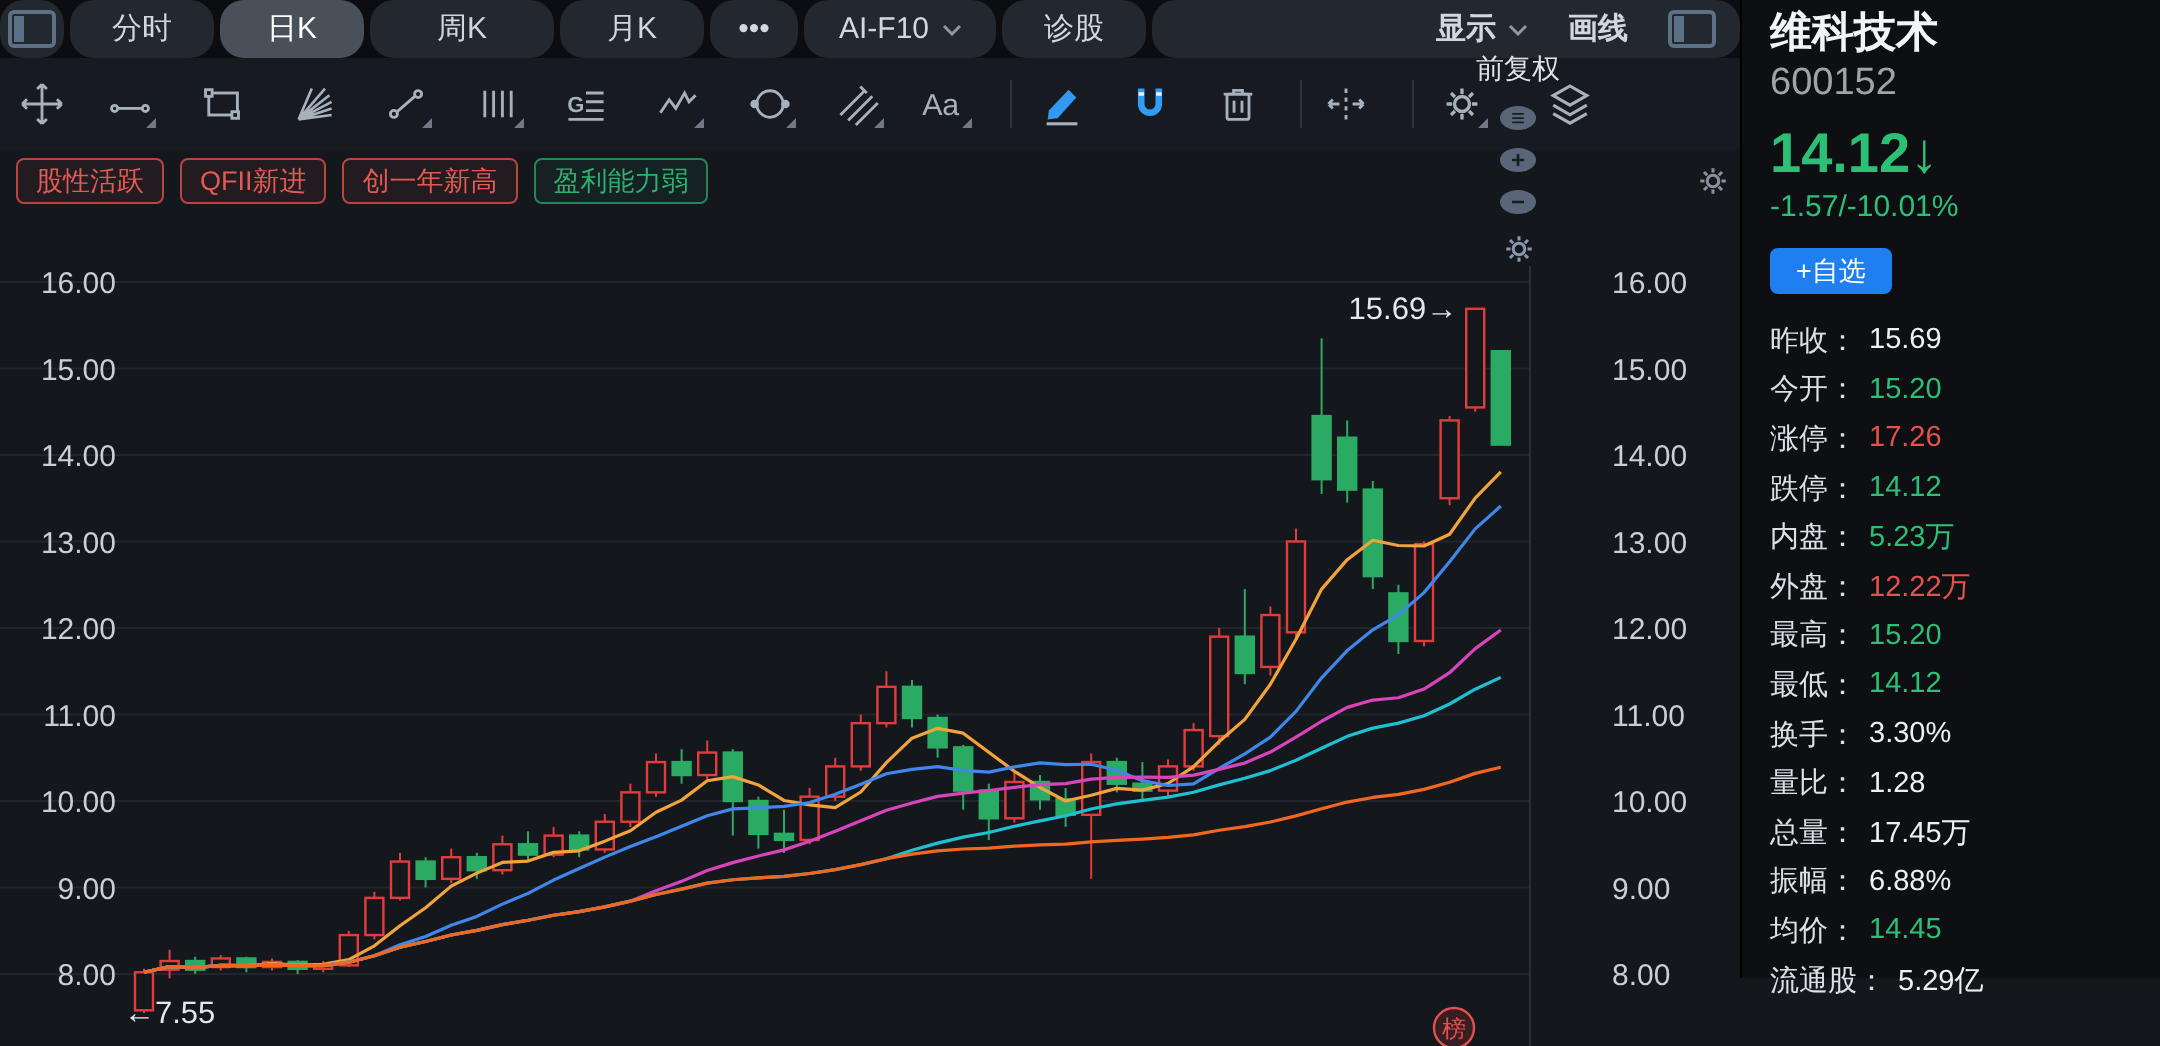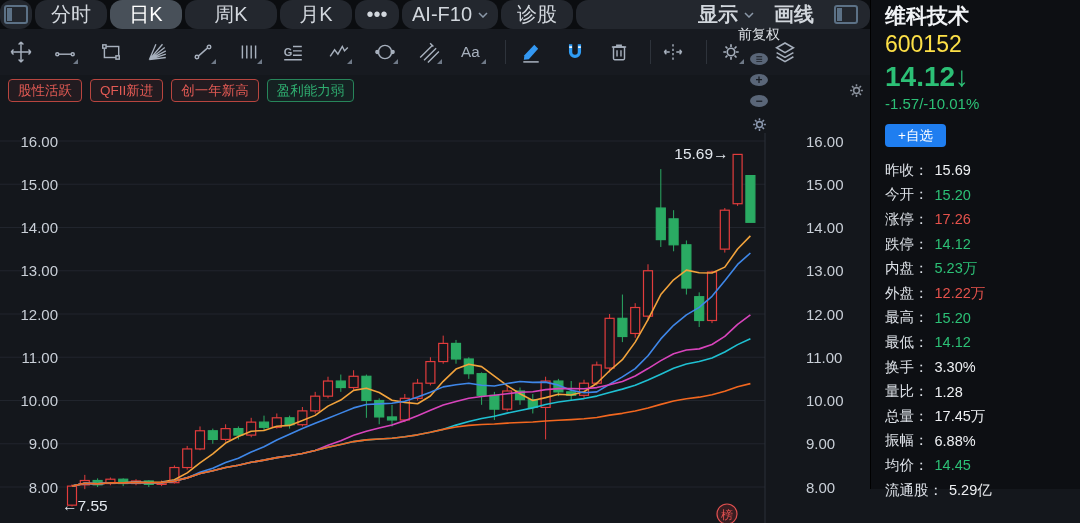--- a/index.html
+++ b/index.html
@@ -2,21 +2,21 @@
 <html><head>
 <meta charset="utf-8">
 <style>
   html,body{margin:0;padding:0;background:#000;}
   .app{position:relative;width:1080px;height:523px;background:#14171c;overflow:hidden;
        font-family:"Liberation Sans","DejaVu Sans",sans-serif;color:#d6dbe1;}
   
   .tabbar{position:absolute;left:0;top:0;width:870px;height:29px;background:#0b0d10;
           display:flex;gap:3px;}
   .tab{background:#23272e;height:100%;display:flex;align-items:center;justify-content:center;
-       font-size:20px;color:#d2d7dd;gap:6px;flex:0 0 auto;cursor:default;border-radius:12px;}
+       font-size:15px;color:#d2d7dd;gap:6px;flex:0 0 auto;cursor:default;border-radius:12px;}
   .tab.active{background:#485059;color:#fff;}
   .tab.icon-cell{width:32px;}
   .tab.filler{flex:1 1 auto;justify-content:flex-end;gap:20px;padding-right:12px;font-weight:bold;}
   .paneltoggle{width:20px;height:15px;border:2px solid #5c7186;border-radius:3px;position:relative;}
   .paneltoggle::before{content:"";position:absolute;left:1px;top:1px;bottom:1px;width:5px;background:#5c7186;}
   .chev{display:inline-block;}
   
   .toolbar{position:absolute;left:0;top:29px;width:870px;height:46px;background:#171a20;}
   .ticon{position:absolute;top:10px;width:26px;height:26px;display:flex;align-items:center;justify-content:center;}
   .ticon svg{display:block;}
@@ -38,21 +38,21 @@
                align-items:center;justify-content:flex-end;gap:9px;font-size:14px;color:#dfe3e8;flex-direction:column;}
   .cbtn{width:18px;height:18px;border-radius:50%;background:#5a6678;color:#181c23;font-size:12px;
         font-weight:bold;display:flex;align-items:center;justify-content:center;line-height:1;}
   
   #chart{position:absolute;left:0;top:133px;}
   #chart text{font-family:"Liberation Sans","DejaVu Sans",sans-serif;}
   
   .qpanel{position:absolute;left:870px;top:0;width:210px;height:489px;background:#0d0f13;
           border-left:1px solid #000;box-sizing:border-box;}
   .q-name{position:absolute;left:14px;top:2px;font-size:21px;font-weight:bold;color:#f2f4f7;}
-  .q-code{position:absolute;left:14px;top:31px;font-size:23px;color:#fde047;}
+  .q-code{position:absolute;left:14px;top:31px;font-size:19px;color:#a3a3a3;}
   .q-price{position:absolute;left:14px;top:61px;font-size:28px;font-weight:bold;color:#2cc076;}
   .q-change{position:absolute;left:14px;top:95px;font-size:15px;color:#2cc076;}
   .q-add{position:absolute;left:14px;top:124px;height:23px;padding:0 13px;background:#1f7ef0;
          color:#fff;font-size:13.5px;border:none;border-radius:4px;display:flex;align-items:center;}
   .qrows{position:absolute;left:14px;top:158px;right:6px;}
   .qrow{height:24.6px;display:flex;align-items:center;gap:6px;font-size:14.5px;}
   .qrow .lbl{color:#dce0e6;}
   .c-white{color:#eef0f3;}
   .c-green{color:#2cc076;}
   .c-red{color:#e5524c;}

